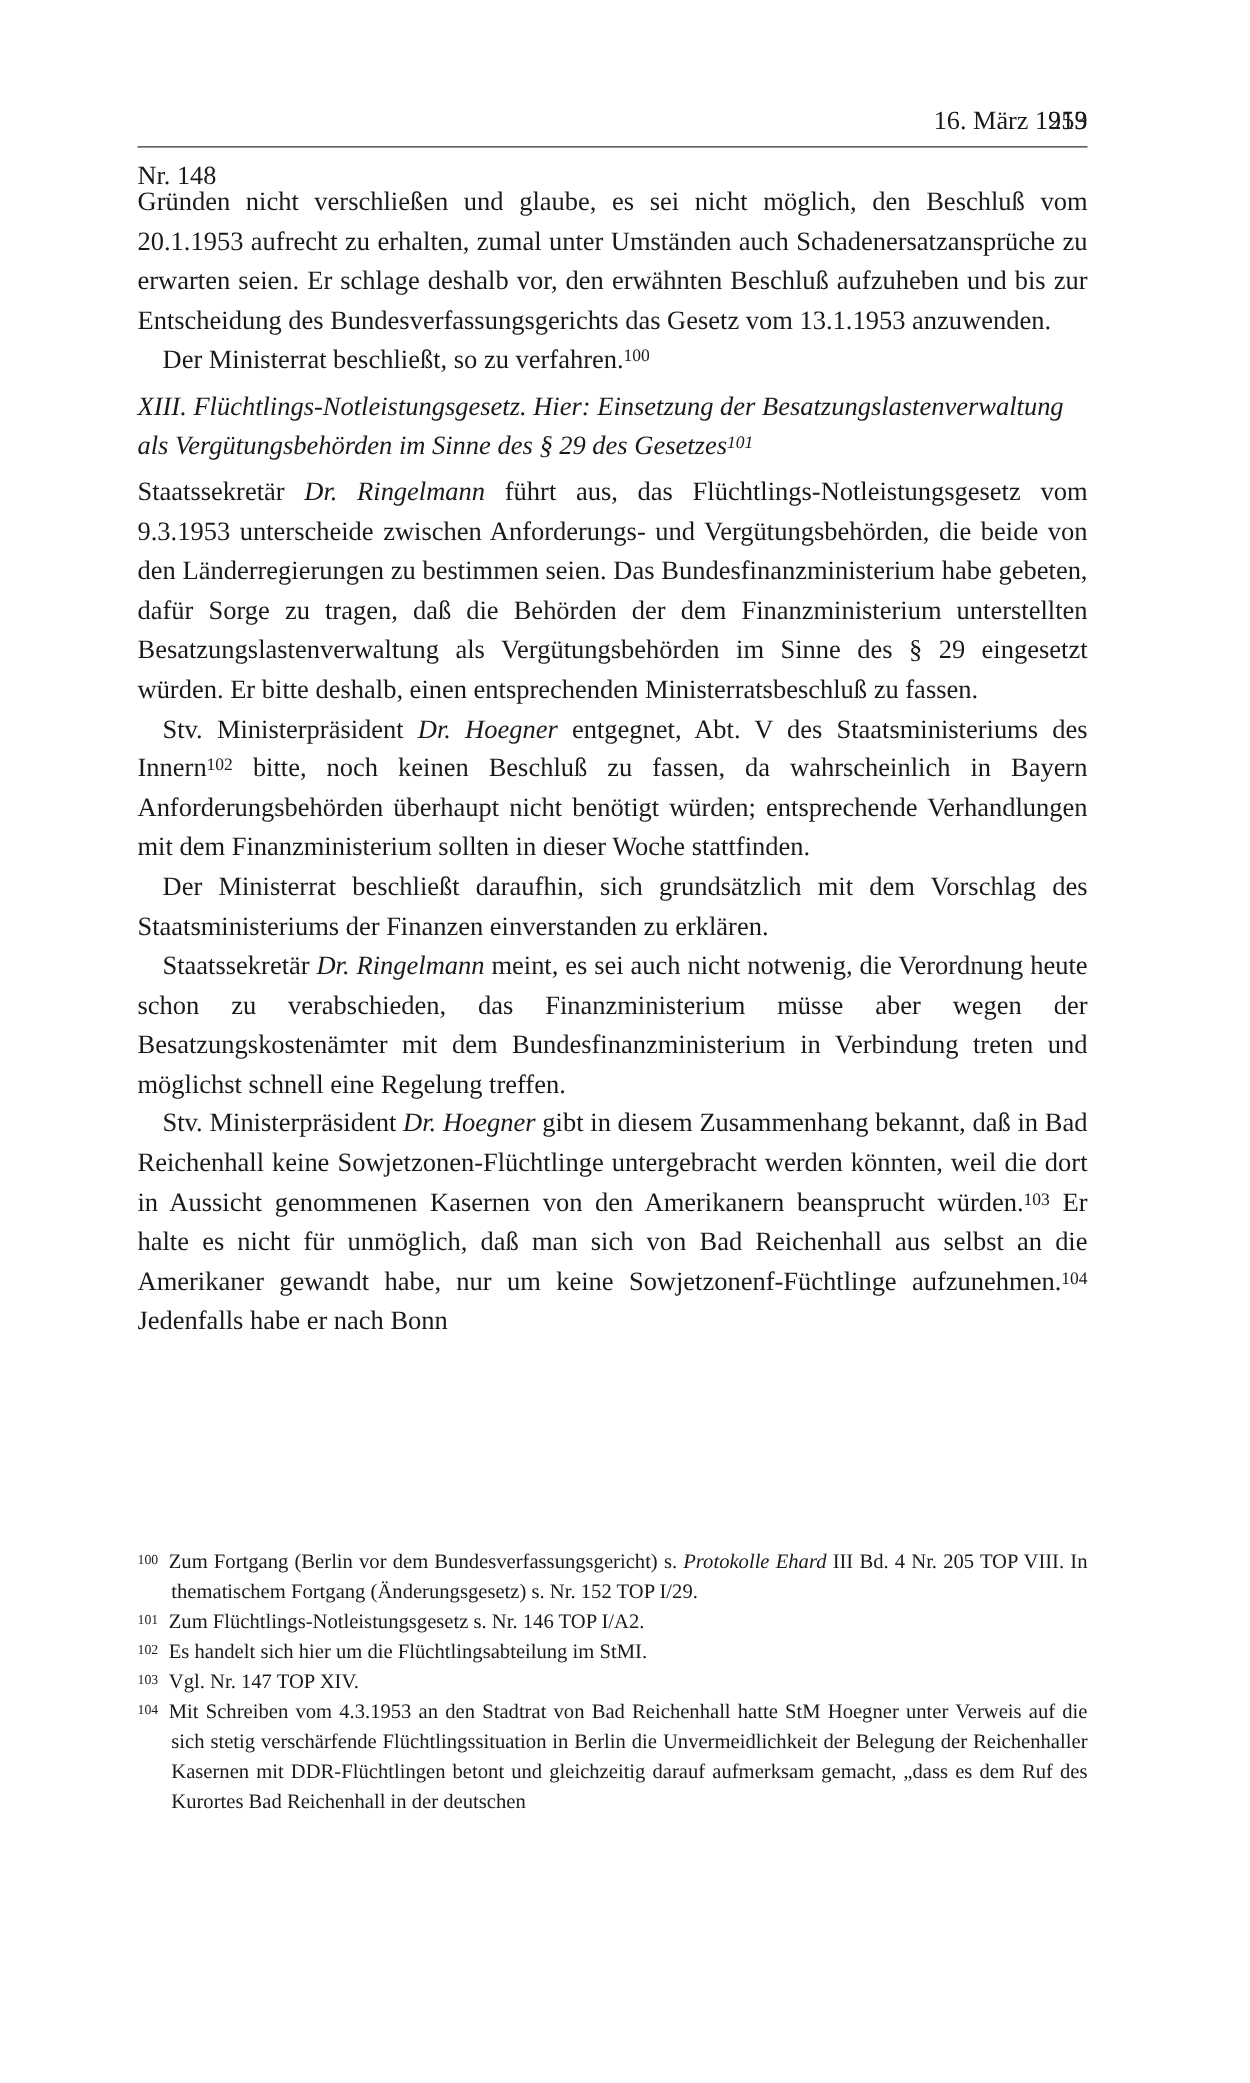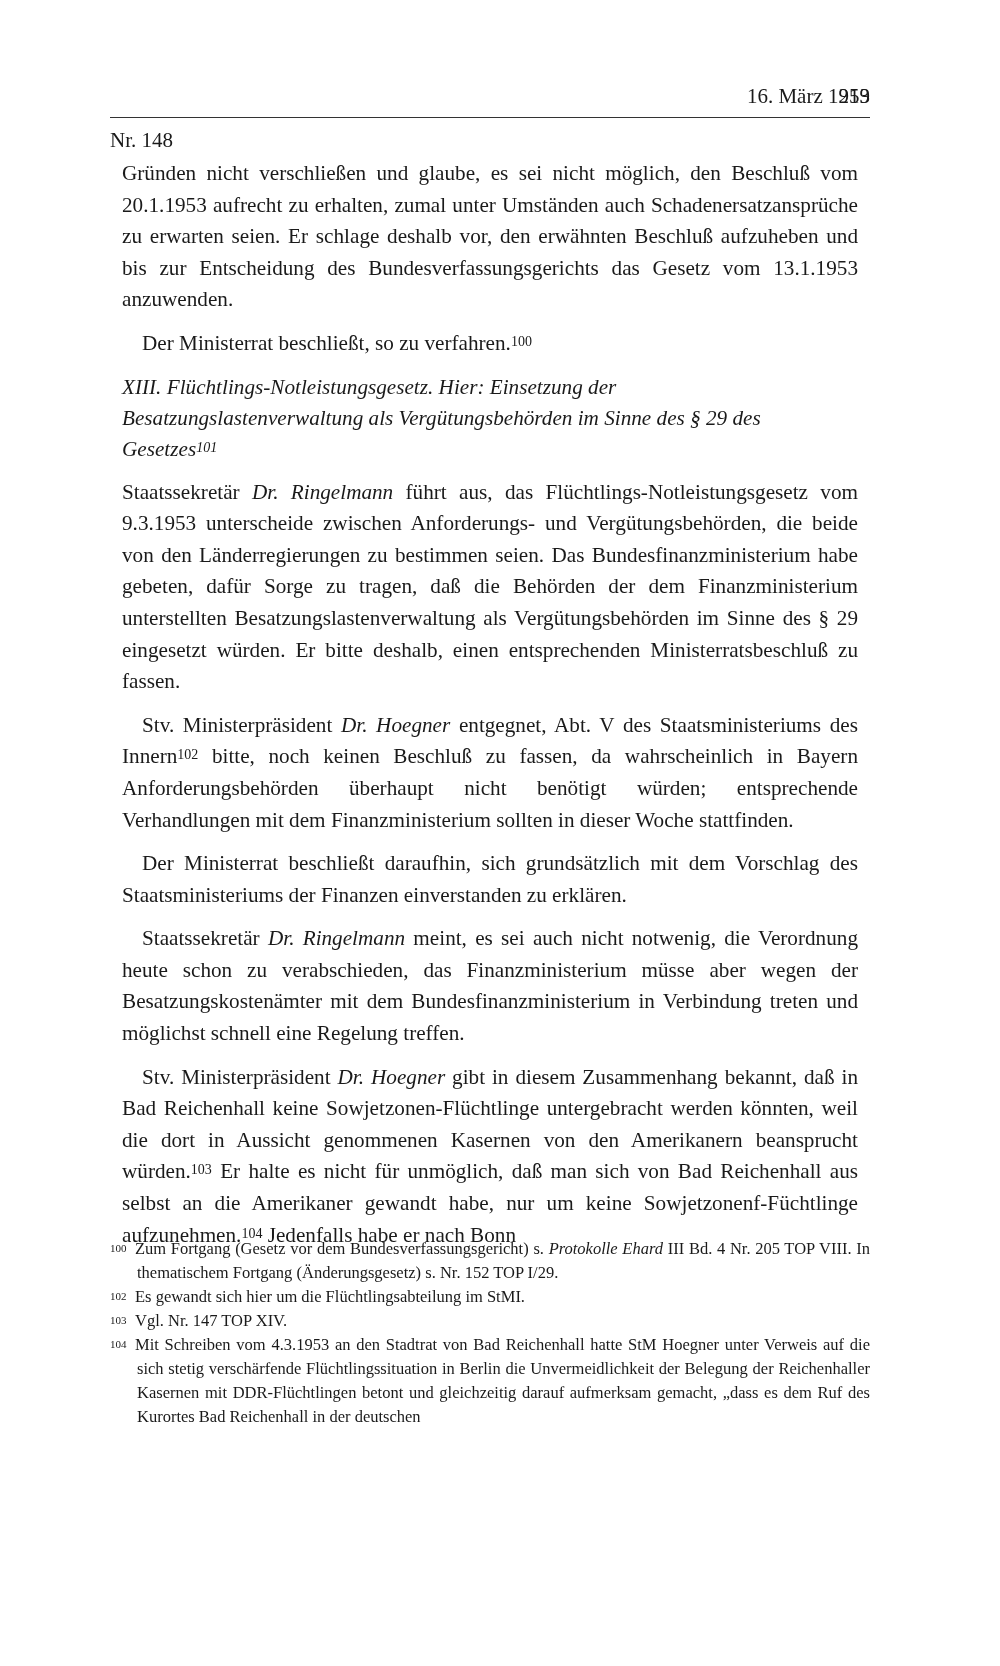--- a/index.html
+++ b/index.html
@@ -3,21 +3,21 @@
 <meta charset="utf-8">
 <style>
   html, body { margin:0; padding:0; background:#ffffff; }
   body { width:1000px; height:1666px; position:relative; overflow:hidden; color:#1a1a1a;
          font-family:"Liberation Serif","DejaVu Serif",serif; }
   .header { position:absolute; left:110px; top:84px; width:760px; height:30px; font-size:21px; }
   .header span { position:absolute; top:0; }
   .h-left { left:0;margin-top:44px; } .h-center { left:0; width:100%; text-align:right; } .h-right { right:0; }
   .header-rule { position:absolute; left:110px; top:117px; width:760px; height:1px; background:#333; }
   .body { position:absolute; left:110px; top:146px; width:760px; font-size:21.2px; line-height:31.6px; text-align:justify; }
-  .body p { margin:12px; }
+  .body p { margin:0; }
   .ind { text-indent:20px; }
   .gap { margin-top:6px !important; }
   .head { font-style:italic; line-height:31px; text-align:left; }
   sup { font-size:14px; vertical-align:top; position:relative; top:-2px; }
   i { font-style:italic; }
   .notes { position:absolute; left:110px; top:1237px; width:760px; font-size:16.5px; line-height:24px; text-align:justify; }
   .fn { margin:0; padding-left:27px; text-indent:-27px; }
   .fn sup { font-size:11px; top:-1px; display:inline-block; width:25px; text-indent:0; }
 </style>
 </head>
@@ -35,17 +35,18 @@
   <p class="ind"><span>Der Ministerrat beschließt, so zu verfahren.</span><sup>100</sup></p>
   <p class="head gap"><span>XIII. Flüchtlings-Notleistungsgesetz. Hier: Einsetzung der Besatzungslastenverwaltung als Vergütungsbehörden im Sinne des § 29 des Gesetzes</span><sup>101</sup></p>
   <p class="gap"><span>Staatssekretär </span><i>Dr. Ringelmann</i><span> führt aus, das Flüchtlings-Notleistungsgesetz vom 9.3.1953 unterscheide zwischen Anforderungs- und Vergütungsbehörden, die beide von den Länderregierungen zu bestimmen seien. Das Bundesfinanzministerium habe gebeten, dafür Sorge zu tragen, daß die Behörden der dem Finanzministerium unterstellten Besatzungslastenverwaltung als Vergütungsbehörden im Sinne des § 29 eingesetzt würden. Er bitte deshalb, einen entsprechenden Ministerratsbeschluß zu fassen.</span></p>
   <p class="ind"><span>Stv. Ministerpräsident </span><i>Dr. Hoegner</i><span> entgegnet, Abt. V des Staatsministeriums des Innern</span><sup>102</sup><span> bitte, noch keinen Beschluß zu fassen, da wahrscheinlich in Bayern Anforderungsbehörden überhaupt nicht benötigt würden; entsprechende Verhandlungen mit dem Finanzministerium sollten in dieser Woche stattfinden.</span></p>
   <p class="ind">Der Ministerrat beschließt daraufhin, sich grundsätzlich mit dem Vorschlag des Staatsministeriums der Finanzen einverstanden zu erklären.</p>
   <p class="ind"><span>Staatssekretär </span><i>Dr. Ringelmann</i><span> meint, es sei auch nicht notwenig, die Verordnung heute schon zu verabschieden, das Finanzministerium müsse aber wegen der Besatzungskostenämter mit dem Bundesfinanzministerium in Verbindung treten und möglichst schnell eine Regelung treffen.</span></p>
   <p class="ind"><span>Stv. Ministerpräsident </span><i>Dr. Hoegner</i><span> gibt in diesem Zusammenhang bekannt, daß in Bad Reichenhall keine Sowjetzonen-Flüchtlinge untergebracht werden könnten, weil die dort in Aussicht genommenen Kasernen von den Amerikanern beansprucht würden.</span><sup>103</sup><span> Er halte es nicht für unmöglich, daß man sich von Bad Reichenhall aus selbst an die Amerikaner gewandt habe, nur um keine Sowjetzonenf-Füchtlinge aufzunehmen.</span><sup>104</sup><span> Jedenfalls habe er nach Bonn</span></p>
 </div>
 
 <div class="notes">
-  <p class="fn"><sup>100</sup><span>Zum Fortgang (Gesetz vor dem Bundesverfassungsgericht) s. </span><i>Protokolle Ehard</i><span> III Bd. 4 Nr. 205 TOP VIII. In thematischem Fortgang (Änderungsgesetz) s. Nr. 152 TOP I/29.</span></p>
-  <p class="fn"><sup>102</sup><span>Es gewandt sich hier um die Flüchtlingsabteilung im StMI.</span></p>
+  <p class="fn"><sup>100</sup><span>Zum Fortgang (Berlin vor dem Bundesverfassungsgericht) s. </span><i>Protokolle Ehard</i><span> III Bd. 4 Nr. 205 TOP VIII. In thematischem Fortgang (Änderungsgesetz) s. Nr. 152 TOP I/29.</span></p>
+  <p class="fn"><sup>101</sup><span>Zum Flüchtlings-Notleistungsgesetz s. Nr. 146 TOP I/A2.</span></p>
+  <p class="fn"><sup>102</sup><span>Es handelt sich hier um die Flüchtlingsabteilung im StMI.</span></p>
   <p class="fn"><sup>103</sup><span>Vgl. Nr. 147 TOP XIV.</span></p>
   <p class="fn"><sup>104</sup><span>Mit Schreiben vom 4.3.1953 an den Stadtrat von Bad Reichenhall hatte StM Hoegner unter Verweis auf die sich stetig verschärfende Flüchtlingssituation in Berlin die Unvermeidlichkeit der Belegung der Reichenhaller Kasernen mit DDR-Flüchtlingen betont und gleichzeitig darauf aufmerksam gemacht, „dass es dem Ruf des Kurortes Bad Reichenhall in der deutschen</span></p>
 </div>
 
 </body></html>

